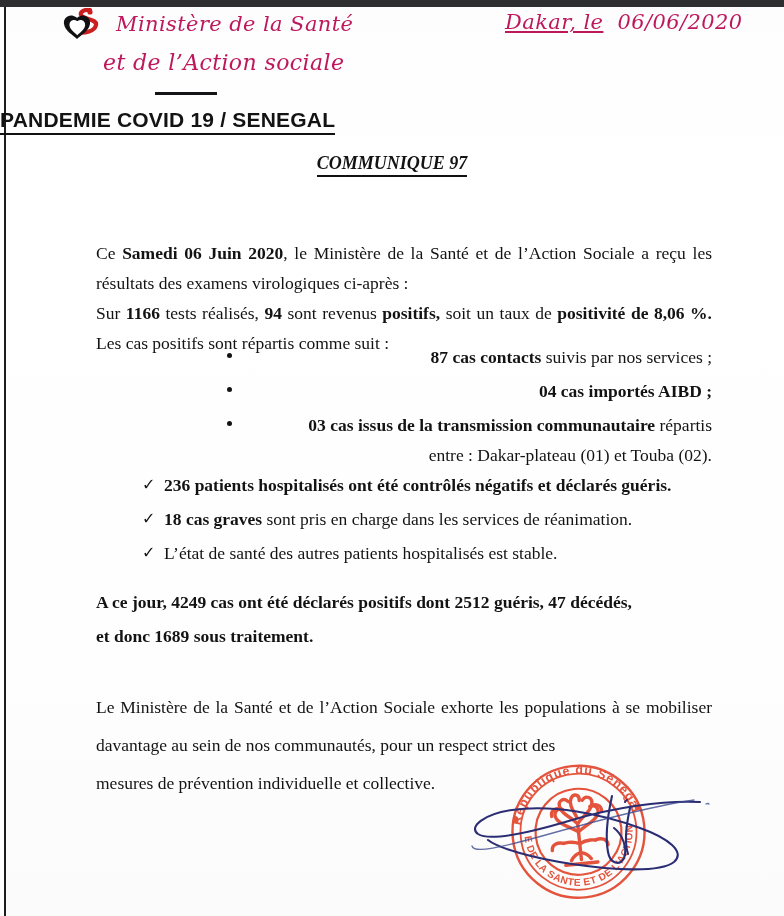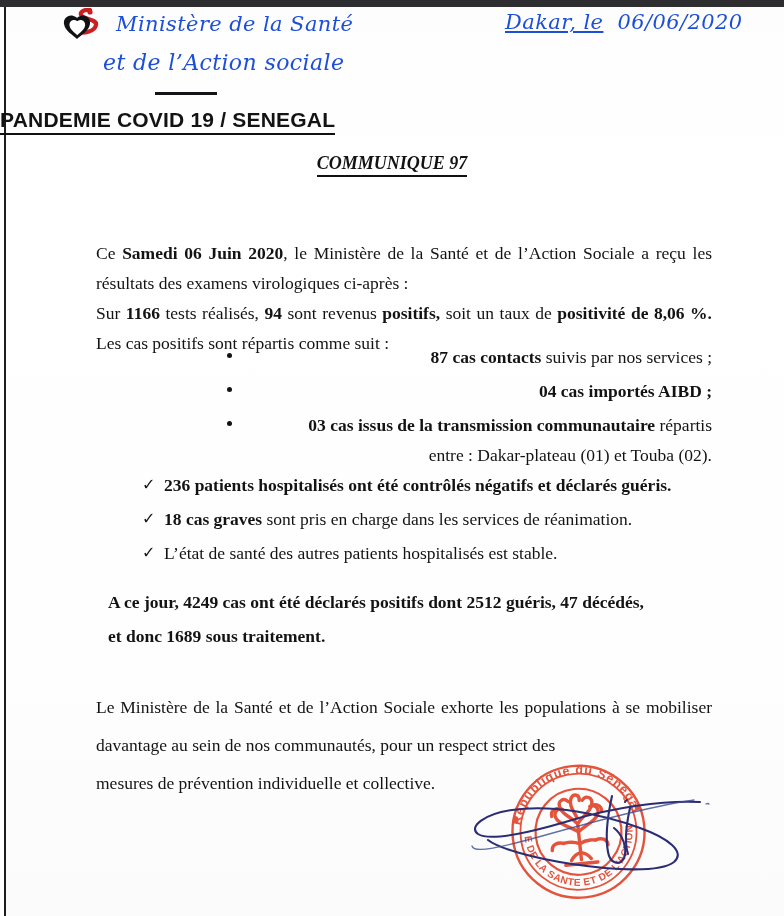--- a/index.html
+++ b/index.html
@@ -39,21 +39,21 @@
   
   #letterhead {
     position: absolute;
     left: 60px; top: 8px;
     width: 340px;
   }
   .script {
     font-family: "DejaVu Serif", serif;
     font-style: italic;
     font-weight: 400;
-    color: #1d4ed8;
+    color: #be185d;
     letter-spacing: 0.4px;
   }
   #mh-line1 {
     position: absolute;
     left: 56px; top: 4px;
     font-size: 21px;
     white-space: nowrap;
   }
   #mh-line2 {
     position: absolute;
@@ -172,21 +172,21 @@
   .check-row .tick {
     position: absolute;
     left: 0; top: 0;
     font-size: 16px;
     font-family: "DejaVu Sans", sans-serif;
     color: #131313;
   }
 
   #p-total {
     position: absolute;
-    left: 12px; top: 365px;
+    left: 0; top: 365px;
     width: 616px;
     font-weight: bold;
     font-size: 17.5px;
     line-height: 34px;
     text-align: left;
   }
   #p-call {
     position: absolute;
     left: 0; top: 450px;
     width: 616px;

